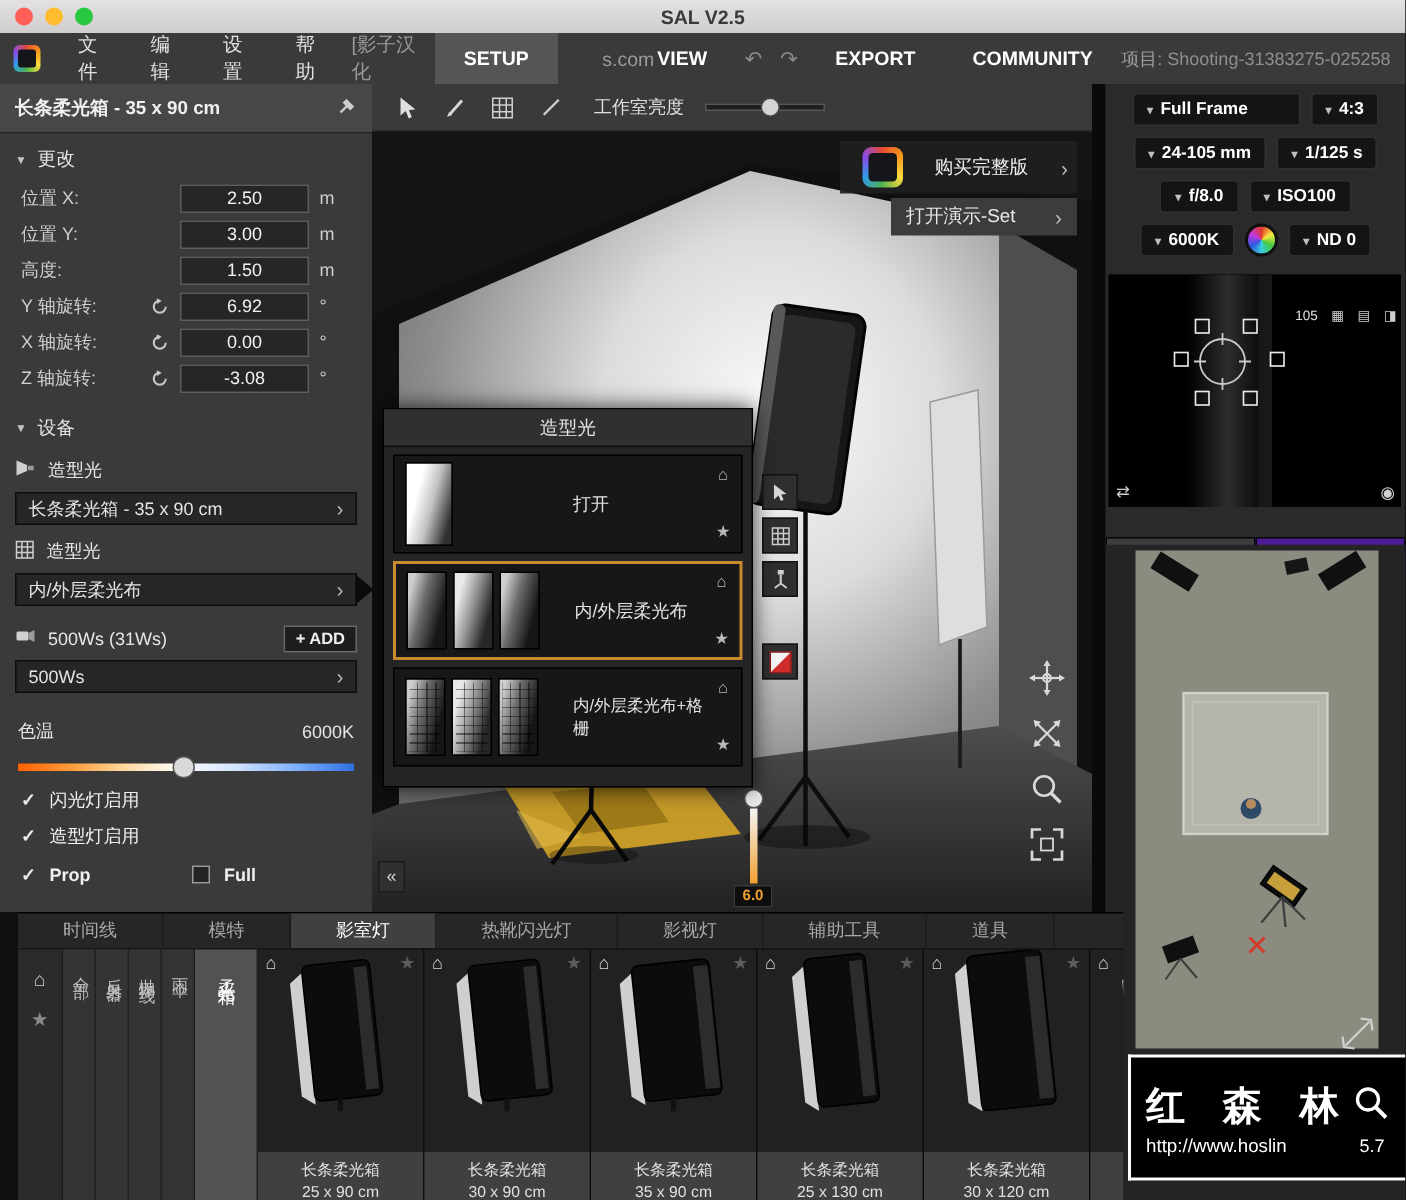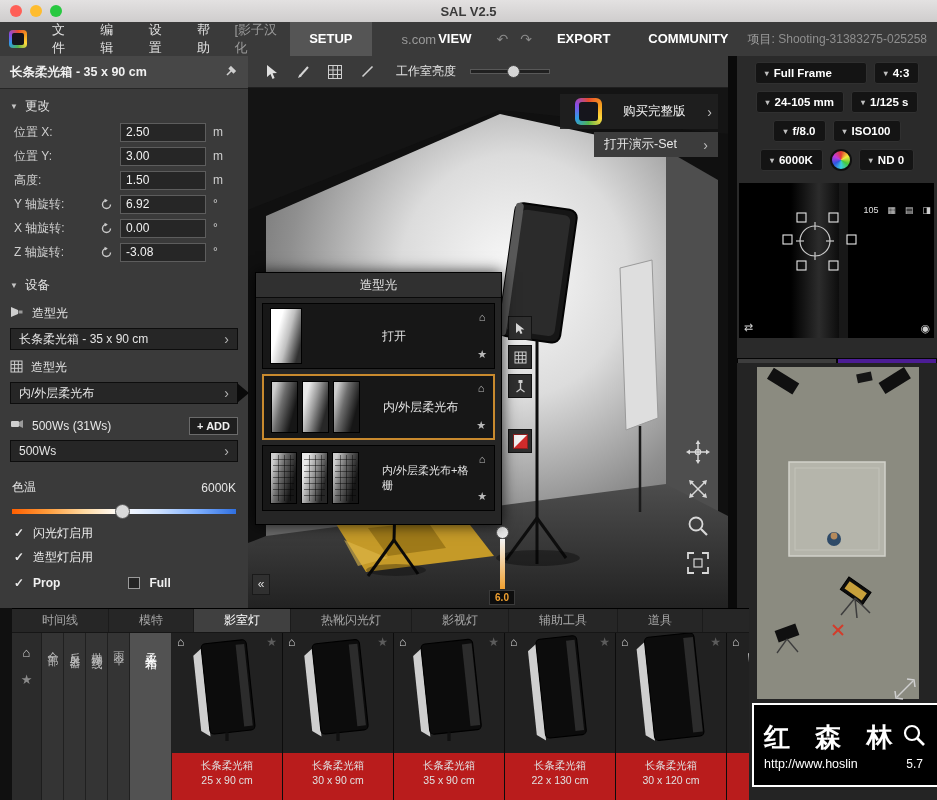--- a/index.html
+++ b/index.html
@@ -32,21 +32,21 @@
              overflow:hidden;font-size:12px;}
   .lph{height:32px;background:#474747;border-bottom:1px solid #262626;display:flex;align-items:center;
        padding:0 10px;color:#f0f0f0;font-weight:bold;font-size:12.5px;}
   .pin{margin-left:auto;}
   .sect{display:flex;align-items:center;gap:7px;color:#e3e3e3;padding:9px 10px 5px;font-size:12.5px;}
   .tri{font-size:8px;color:#c4c4c4;}
   .prow{display:flex;align-items:center;height:24px;padding:0 8px 0 14px;}
   .prow .lbl{width:86px;color:#cfcfcf;}
   .rst{width:20px;flex:none;display:flex;align-items:center;}
   .pinput{width:74px;height:17px;background:#262626;border:1px solid #5d5d5d;color:#f2f2f2;
-          font-size:12px;text-align:left;padding:0 5px;font-family:"Liberation Sans",sans-serif;}
+          font-size:12px;text-align:center;padding:0 5px;font-family:"Liberation Sans",sans-serif;}
   .unit{width:18px;margin-left:7px;color:#cfcfcf;}
   .eqrow{display:flex;align-items:center;gap:8px;padding:5px 10px 2px;color:#e6e6e6;height:19px;}
   .addbtn{margin-left:auto;background:#1e1e1e;border:1px solid #6a6a6a;color:#f0f0f0;font-size:11px;
           font-weight:bold;padding:2px 7px;}
   .dd{height:20px;background:#262626;border:1px solid #0d0d0d;display:flex;align-items:center;
       margin:3px 10px;padding:0 8px;color:#e4e4e4;}
   .dd .arw{margin-left:auto;color:#b5b5b5;font-size:14px;}
   .ctrow{display:flex;align-items:center;padding:14px 12px 0;color:#e6e6e6;}
   .ctrow .val{margin-left:auto;}
   .ctslider{position:relative;height:14px;margin:8px 12px 0;}
@@ -155,21 +155,21 @@
           align-items:center;padding-top:12px;gap:12px;color:#cfcfcf;font-size:13px;box-sizing:border-box;}
   .cat{width:22px;background:#343434;border-right:1px solid #202020;writing-mode:vertical-rl;
        text-orientation:upright;color:#bdbdbd;font-size:11px;letter-spacing:3px;display:flex;
        align-items:center;padding-top:10px;box-sizing:border-box;flex:none;}
   .cat.active{width:42px;background:#525252;color:#fff;font-size:12px;}
   .cards{flex:1;display:flex;gap:1px;background:#0c0c0c;overflow:hidden;}
   .card{width:110px;min-width:110px;background:#212121;position:relative;display:flex;flex-direction:column;}
   .cimg{flex:1;position:relative;}
   .chome{position:absolute;top:2px;left:5px;color:#d5d5d5;font-size:12px;z-index:2;}
   .cstar{position:absolute;top:2px;right:5px;color:#5c5c5c;font-size:12px;z-index:2;}
-  .clabel{height:48px;background:#b91c1c;color:#e0e0e0;font-size:10.5px;text-align:center;
+  .clabel{height:33px;background:#404040;color:#e0e0e0;font-size:10.5px;text-align:center;
           line-height:15px;padding-top:5px;box-sizing:border-box;white-space:nowrap;}
 </style>
 </head>
 <body>
 
 <div class="abs titlebar">
   <div class="lights">
     <span class="light" style="background:#ff5f57"></span>
     <span class="light" style="background:#febc2e"></span>
     <span class="light" style="background:#28c840"></span>
@@ -781,21 +781,21 @@
           <span class="chome">⌂</span>
           <span class="cstar">★</span>
           <svg width="110" height="108" viewBox="0 0 100 100">
               <g transform="rotate(-6 50 50)">
                 <polygon points="32,8 24,14 24,92 32,98" fill="#cfcfcf"></polygon>
                 <rect x="32" y="4" width="38" height="92" rx="4" fill="#0c0c0c" stroke="#000"></rect>
                 <rect x="60" y="8" width="8" height="84" fill="#2c2c2c"></rect>
               </g>
             </svg>
         </div>
-        <div class="clabel"><span>长条柔光箱</span><br><span>22 x 130 cm</span></div>
+        <div class="clabel"><span>长条柔光箱</span><br><span>25 x 130 cm</span></div>
       </div>
       <div class="card">
         <div class="cimg">
           <span class="chome">⌂</span>
           <span class="cstar">★</span>
           <svg width="110" height="108" viewBox="0 0 100 100">
               <g transform="rotate(-6 50 50)">
                 <polygon points="30,6 22,12 22,92 30,98" fill="#cfcfcf"></polygon>
                 <rect x="30" y="2" width="46" height="96" rx="4" fill="#0c0c0c" stroke="#000"></rect>
                 <rect x="66" y="6" width="9" height="88" fill="#2c2c2c"></rect>

